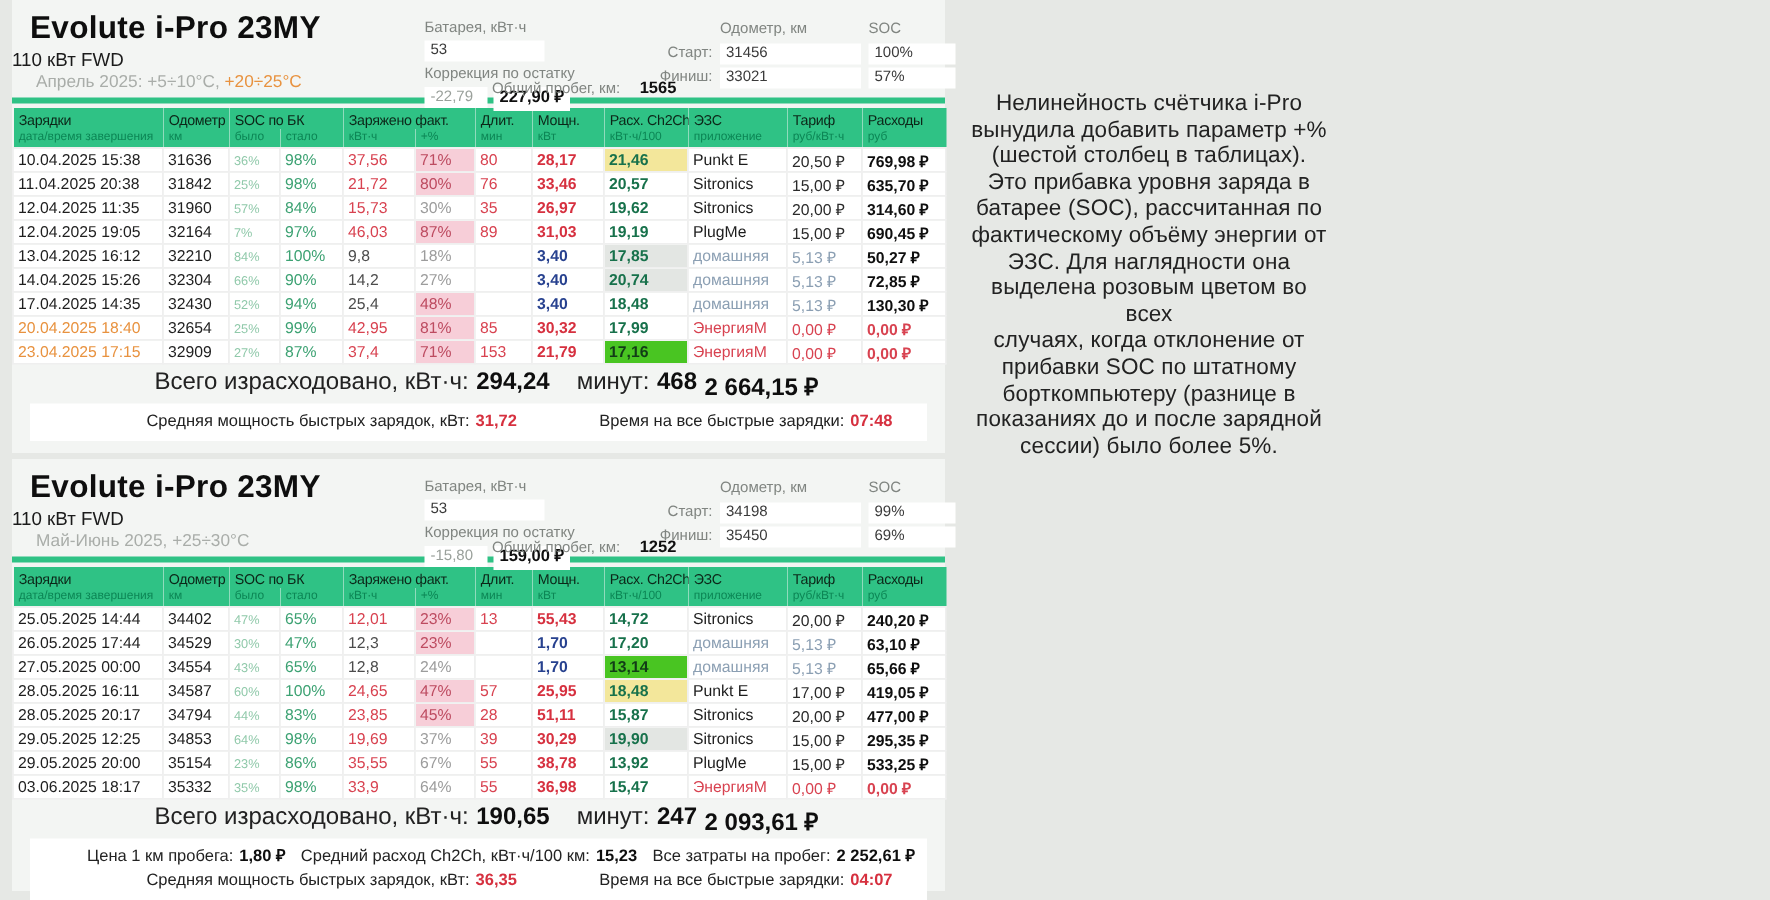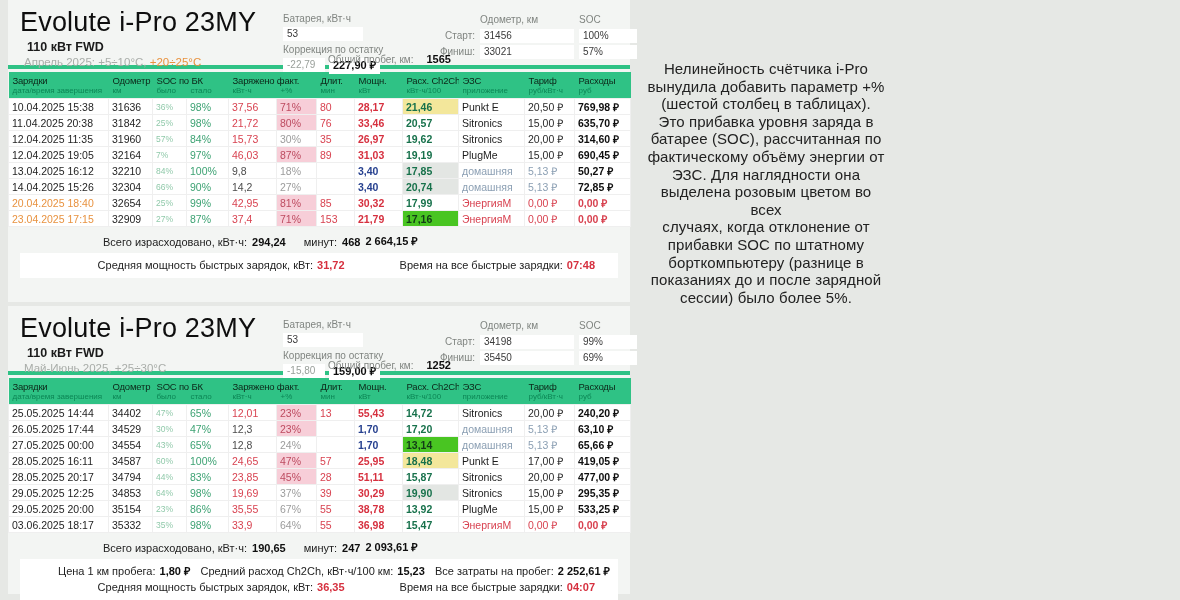--- a/index.html
+++ b/index.html
@@ -8,22 +8,22 @@
     background:#e6e8e5;
     font-family:"Liberation Sans",sans-serif;
     -webkit-font-smoothing:antialiased;
   }
   .panel{position:absolute;left:8px;width:622px;background:#f3f5f3}
   #p0{top:0;height:302px}
   #p1{top:306px;height:288px}
 
   
   .head{position:relative;height:58px}
-  .v-title{font-size:27px;font-weight:normal;color:#0e0e0e;margin:7px 0 0 12px;letter-spacing:.2px}
-  .v-power{font-size:12.5px;font-weight:bold;color:#1b1b1b;margin:2px 0 0 19px}
+  .v-title{font-size:21px;font-weight:bold;color:#0e0e0e;margin:7px 0 0 12px;letter-spacing:.2px}
+  .v-power{font-size:12.5px;font-weight:normal;color:#1b1b1b;margin:2px 0 0 0}
   .v-season{font-size:11.5px;color:#a9ada9;margin:2px 0 0 16px}
   .warm{color:#e8923f}
   .lbl{font-size:10px;color:#808581}
   .box{background:#fff;display:inline-block;font-size:10px;color:#3a3a3a;padding:1px 4px;box-sizing:border-box}
   .z-batt{position:absolute;left:275px;top:6px;width:150px;line-height:12px}
   .batt-box{width:80px;height:14px;margin:2px 0 3px}
   .corr-row{display:flex;gap:4px;margin-top:2px}
   .corr-amt{width:42px;color:#9aa09b;height:14px}
   .corr-cost{font-weight:bold;color:#0e0e0e;font-size:11px;height:16px}
   .z-mile{position:absolute;left:320px;top:46px;white-space:nowrap}
@@ -60,21 +60,21 @@
   td.c-app{color:#1c1c1c}
   td.c-app.home{color:#8b9fb3}
   td.c-app.free{color:#d84250}
   td.c-tariff{color:#2a2a2a}
   td.c-tariff.home{color:#8b9fb3}
   td.c-tariff.zero{color:#d84250}
   td.c-cost{font-weight:bold;color:#0e0e0e}
   td.c-cost.zero{color:#d84250}
 
   
-  .totals{display:flex;align-items:flex-end;font-size:11px;color:#222;padding:3px 6px 0 95px;height:18px}
+  .totals{display:flex;align-items:flex-start;font-size:16px;color:#222;padding:3px 6px 0 95px;height:18px}
   .totals b{margin-left:5px;color:#0e0e0e}
   .totals .min-lbl{margin-left:18px}
   .t-cost{margin-left:auto}
   .summary{background:#fff;margin:5px 12px 0;padding:4px 8px 5px 38px;font-size:11px;color:#222}
   .s-line{display:flex;justify-content:space-between;line-height:16px}
   .s-line b{margin-left:4px;color:#0e0e0e}
   .s-line2{justify-content:flex-end;gap:55px;padding-right:15px}
   b.red{color:#d6303f}
 
   
@@ -236,20 +236,34 @@
           <td class="c-kwh dim">14,2</td>
           <td class="c-pct">27%</td>
           <td class="c-min"></td>
           <td class="c-kw navy">3,40</td>
           <td class="c-cons bg-grey">20,74</td>
           <td class="c-app home">домашняя</td>
           <td class="c-tariff home">5,13 ₽</td>
           <td class="c-cost">72,85 ₽</td>
         </tr>
         <tr>
+          <td class="c-date">17.04.2025 14:35</td>
+          <td class="c-odo">32430</td>
+          <td class="c-was">52%</td>
+          <td class="c-became">94%</td>
+          <td class="c-kwh dim">25,4</td>
+          <td class="c-pct pink">48%</td>
+          <td class="c-min"></td>
+          <td class="c-kw navy">3,40</td>
+          <td class="c-cons">18,48</td>
+          <td class="c-app home">домашняя</td>
+          <td class="c-tariff home">5,13 ₽</td>
+          <td class="c-cost">130,30 ₽</td>
+        </tr>
+        <tr>
           <td class="c-date hl-orange">20.04.2025 18:40</td>
           <td class="c-odo">32654</td>
           <td class="c-was">25%</td>
           <td class="c-became">99%</td>
           <td class="c-kwh red">42,95</td>
           <td class="c-pct pink">81%</td>
           <td class="c-min">85</td>
           <td class="c-kw red">30,32</td>
           <td class="c-cons">17,99</td>
           <td class="c-app free">ЭнергияМ</td>

